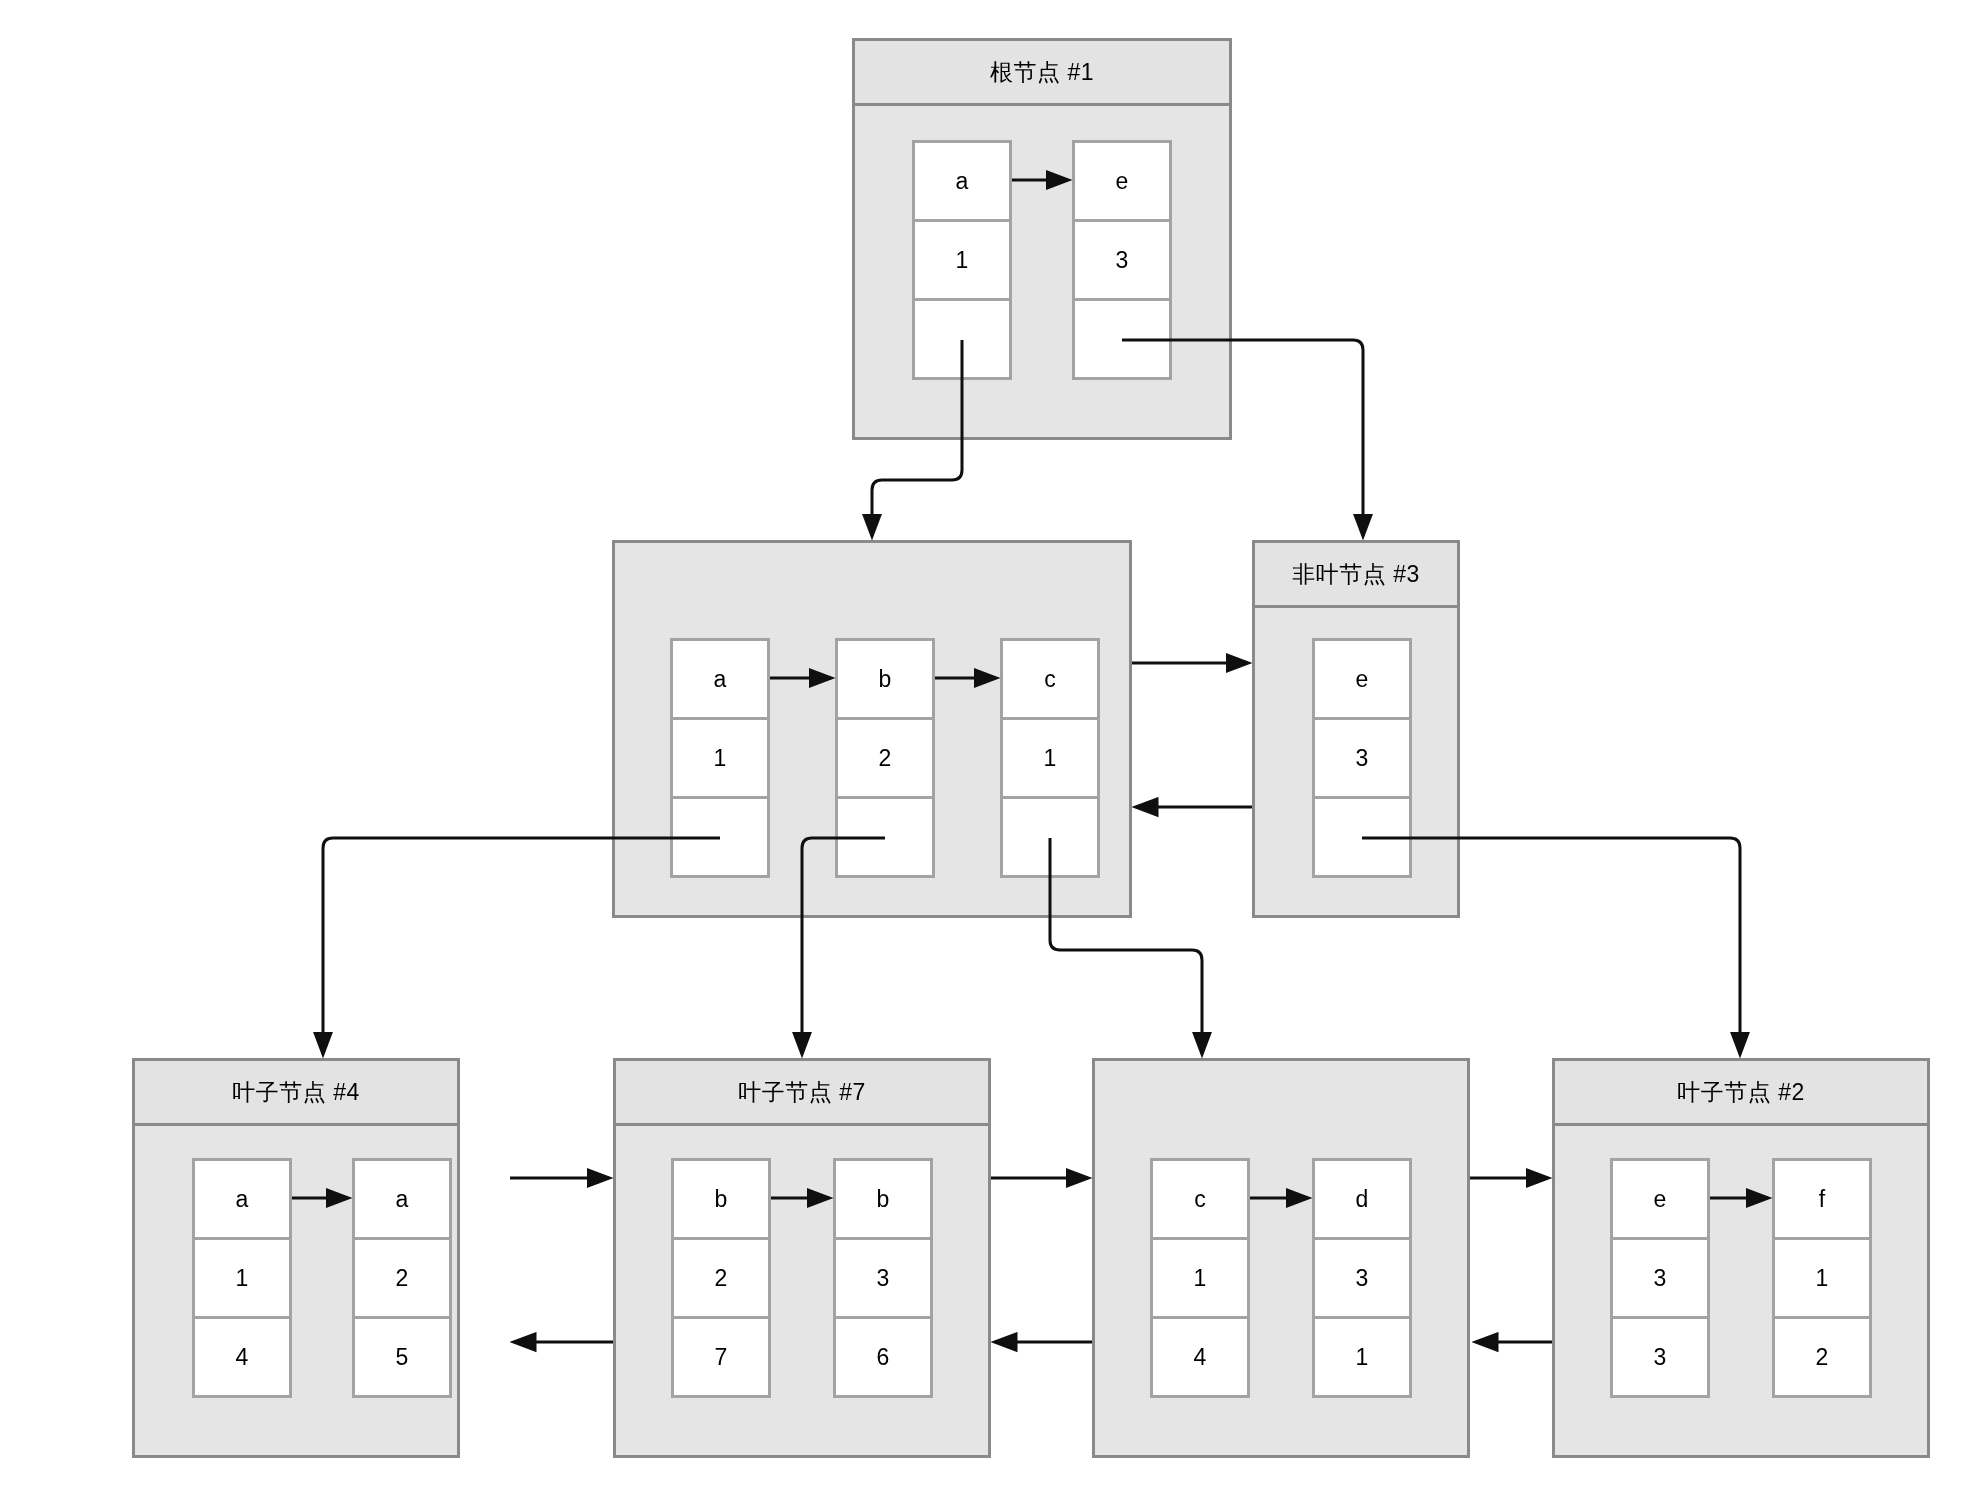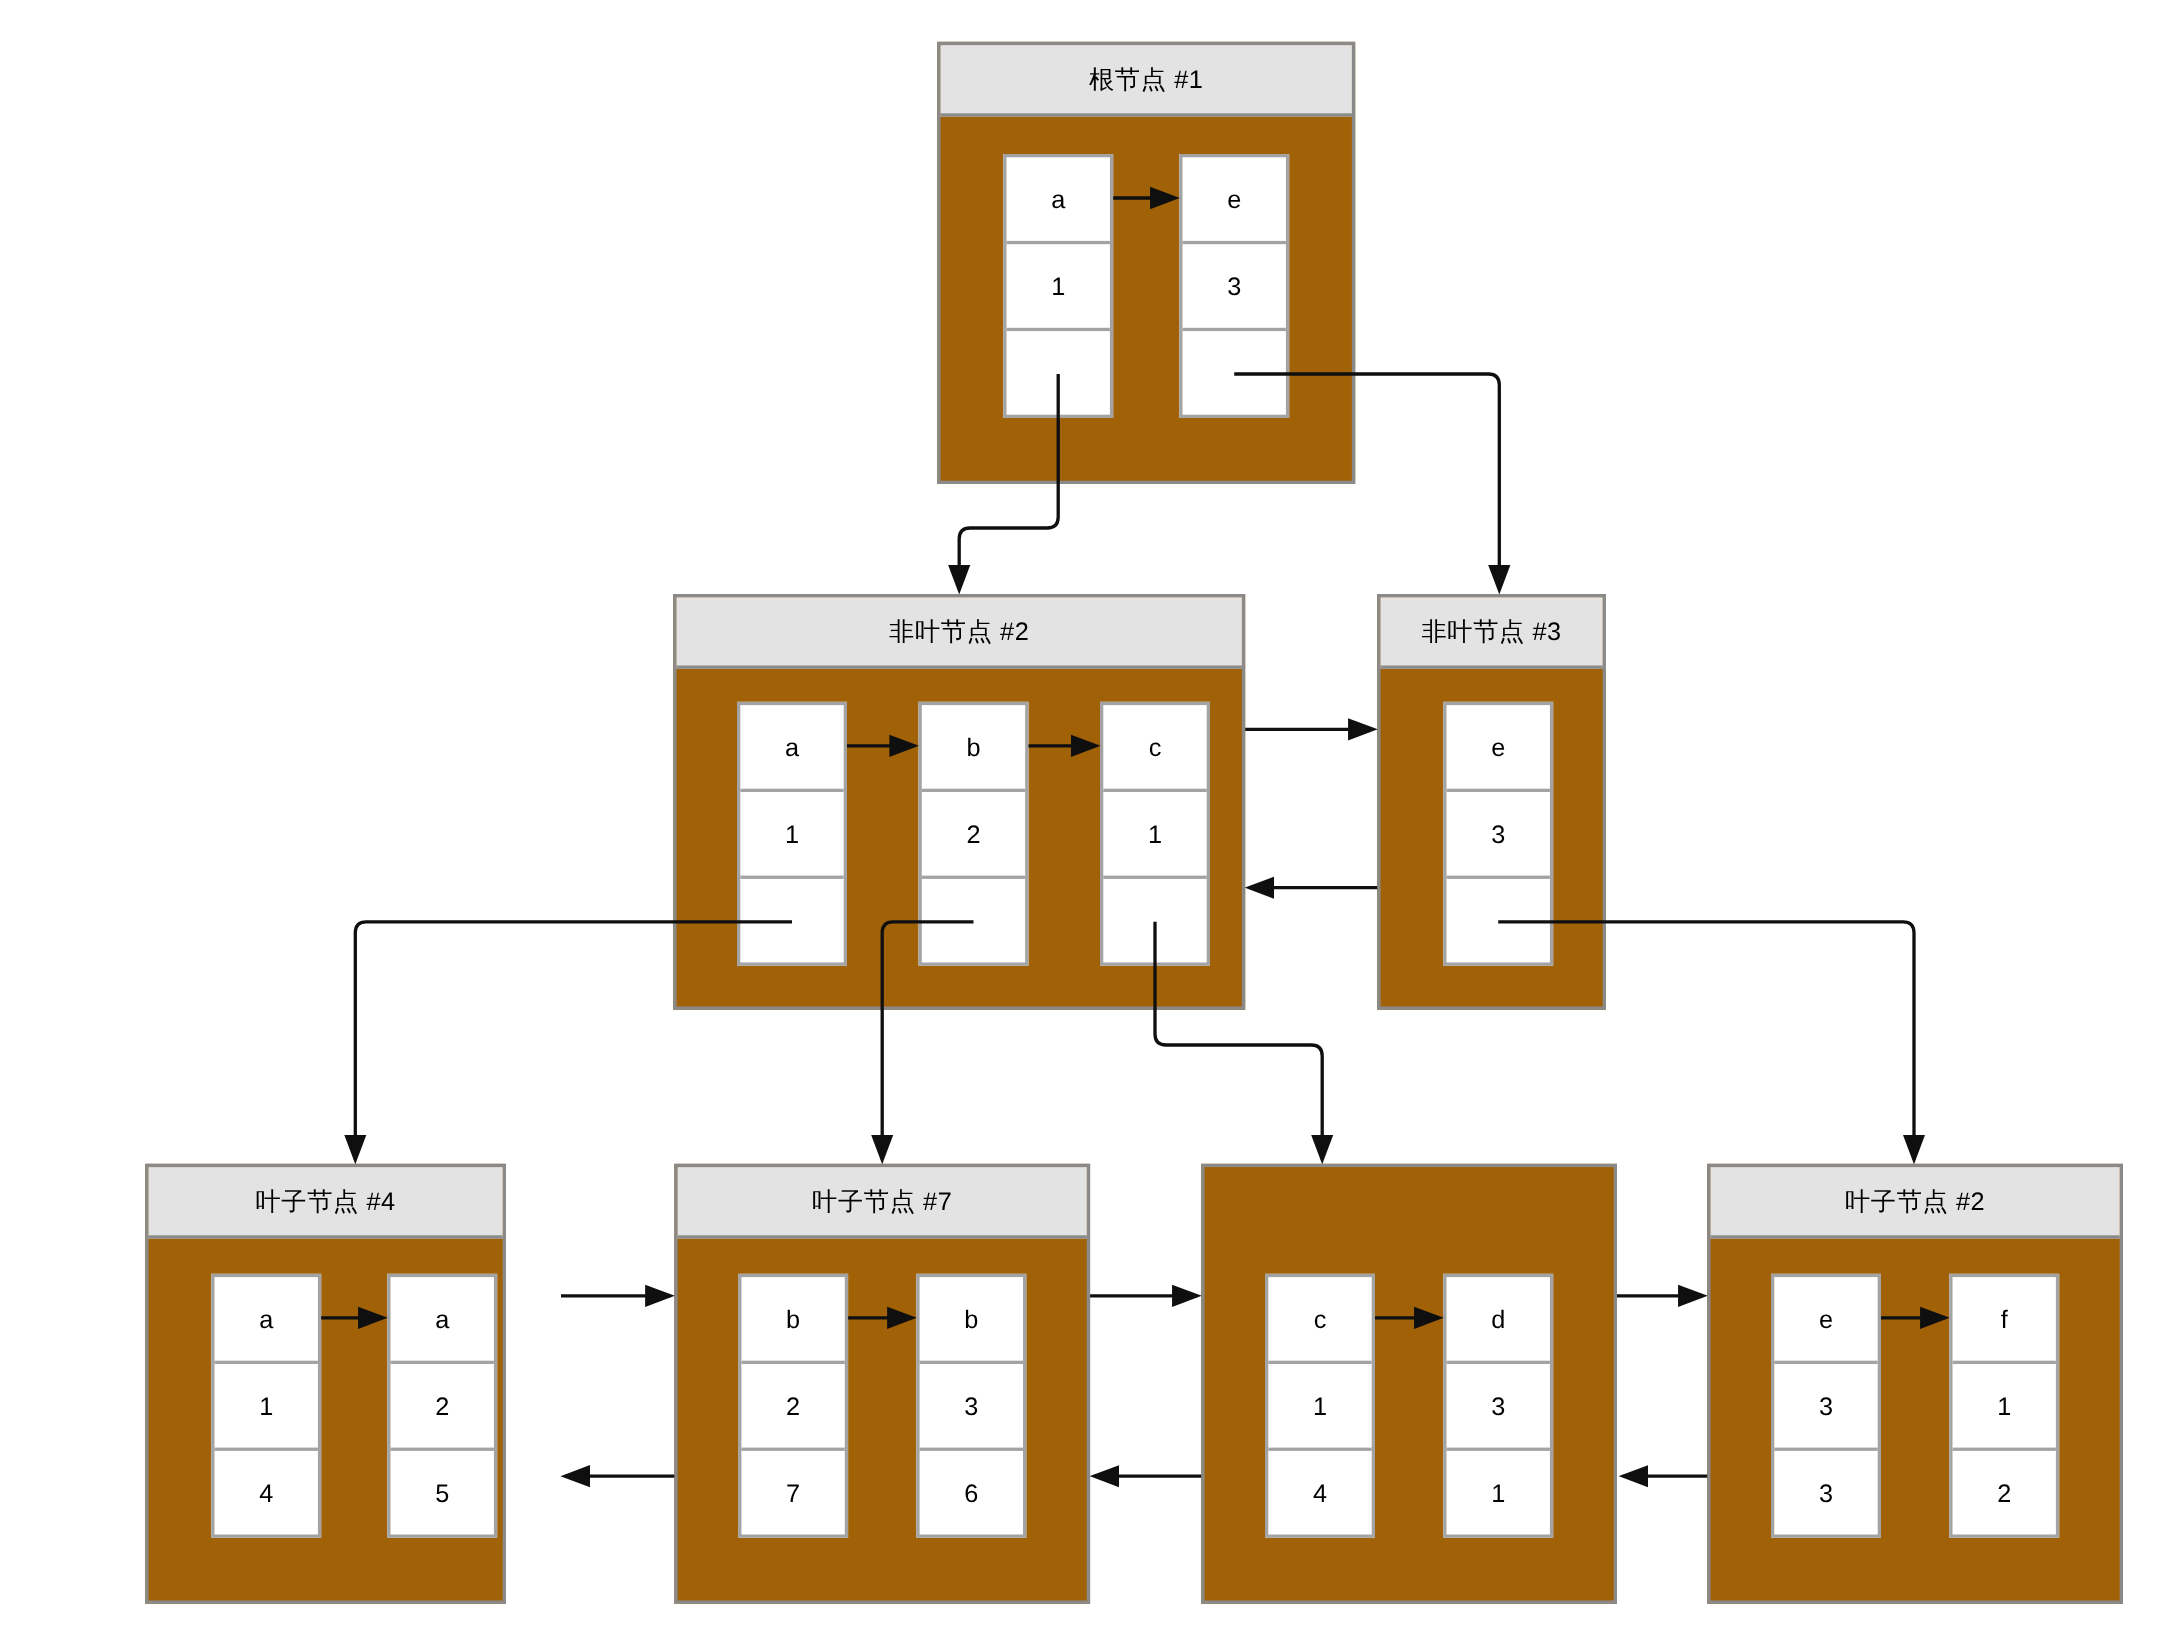--- a/index.html
+++ b/index.html
@@ -10,21 +10,21 @@
     --body-bg:#ffffff;
   }
   html,body{margin:0;padding:0;background:var(--body-bg);}
   #canvas{
     position:relative;width:1984px;height:1500px;background:var(--body-bg);
     font-family:"Liberation Sans","DejaVu Sans",sans-serif;color:#000;
     overflow:hidden;
   }
   .node{
     position:absolute;box-sizing:border-box;
-    border:3px solid var(--node-border);background:#a16207;
+    border:3px solid var(--node-border);background:#e5e5e5;
   }
   .node-title{
     height:62px;line-height:62px;text-align:center;
     background:var(--title-bg);border-bottom:3px solid var(--node-border);
     font-size:23px;letter-spacing:0.5px;
   }
   .entry{
     position:absolute;box-sizing:border-box;width:100px;height:240px;
     border:3px solid var(--cell-border);background:#fff;
     display:flex;flex-direction:column;
@@ -50,21 +50,20 @@
       <div class="cell"></div>
     </div>
     <div class="entry" style="left:217px;top:99px">
       <div class="cell">e</div>
       <div class="cell">3</div>
       <div class="cell"></div>
     </div>
   </div>
 
   <div class="node" style="left:612px;top:540px;width:520px;height:378px">
-    <div class="node-title">非叶节点 #2</div>
     <div class="entry" style="left:55px;top:95px">
       <div class="cell">a</div>
       <div class="cell">1</div>
       <div class="cell"></div>
     </div>
     <div class="entry" style="left:220px;top:95px">
       <div class="cell">b</div>
       <div class="cell">2</div>
       <div class="cell"></div>
     </div>

